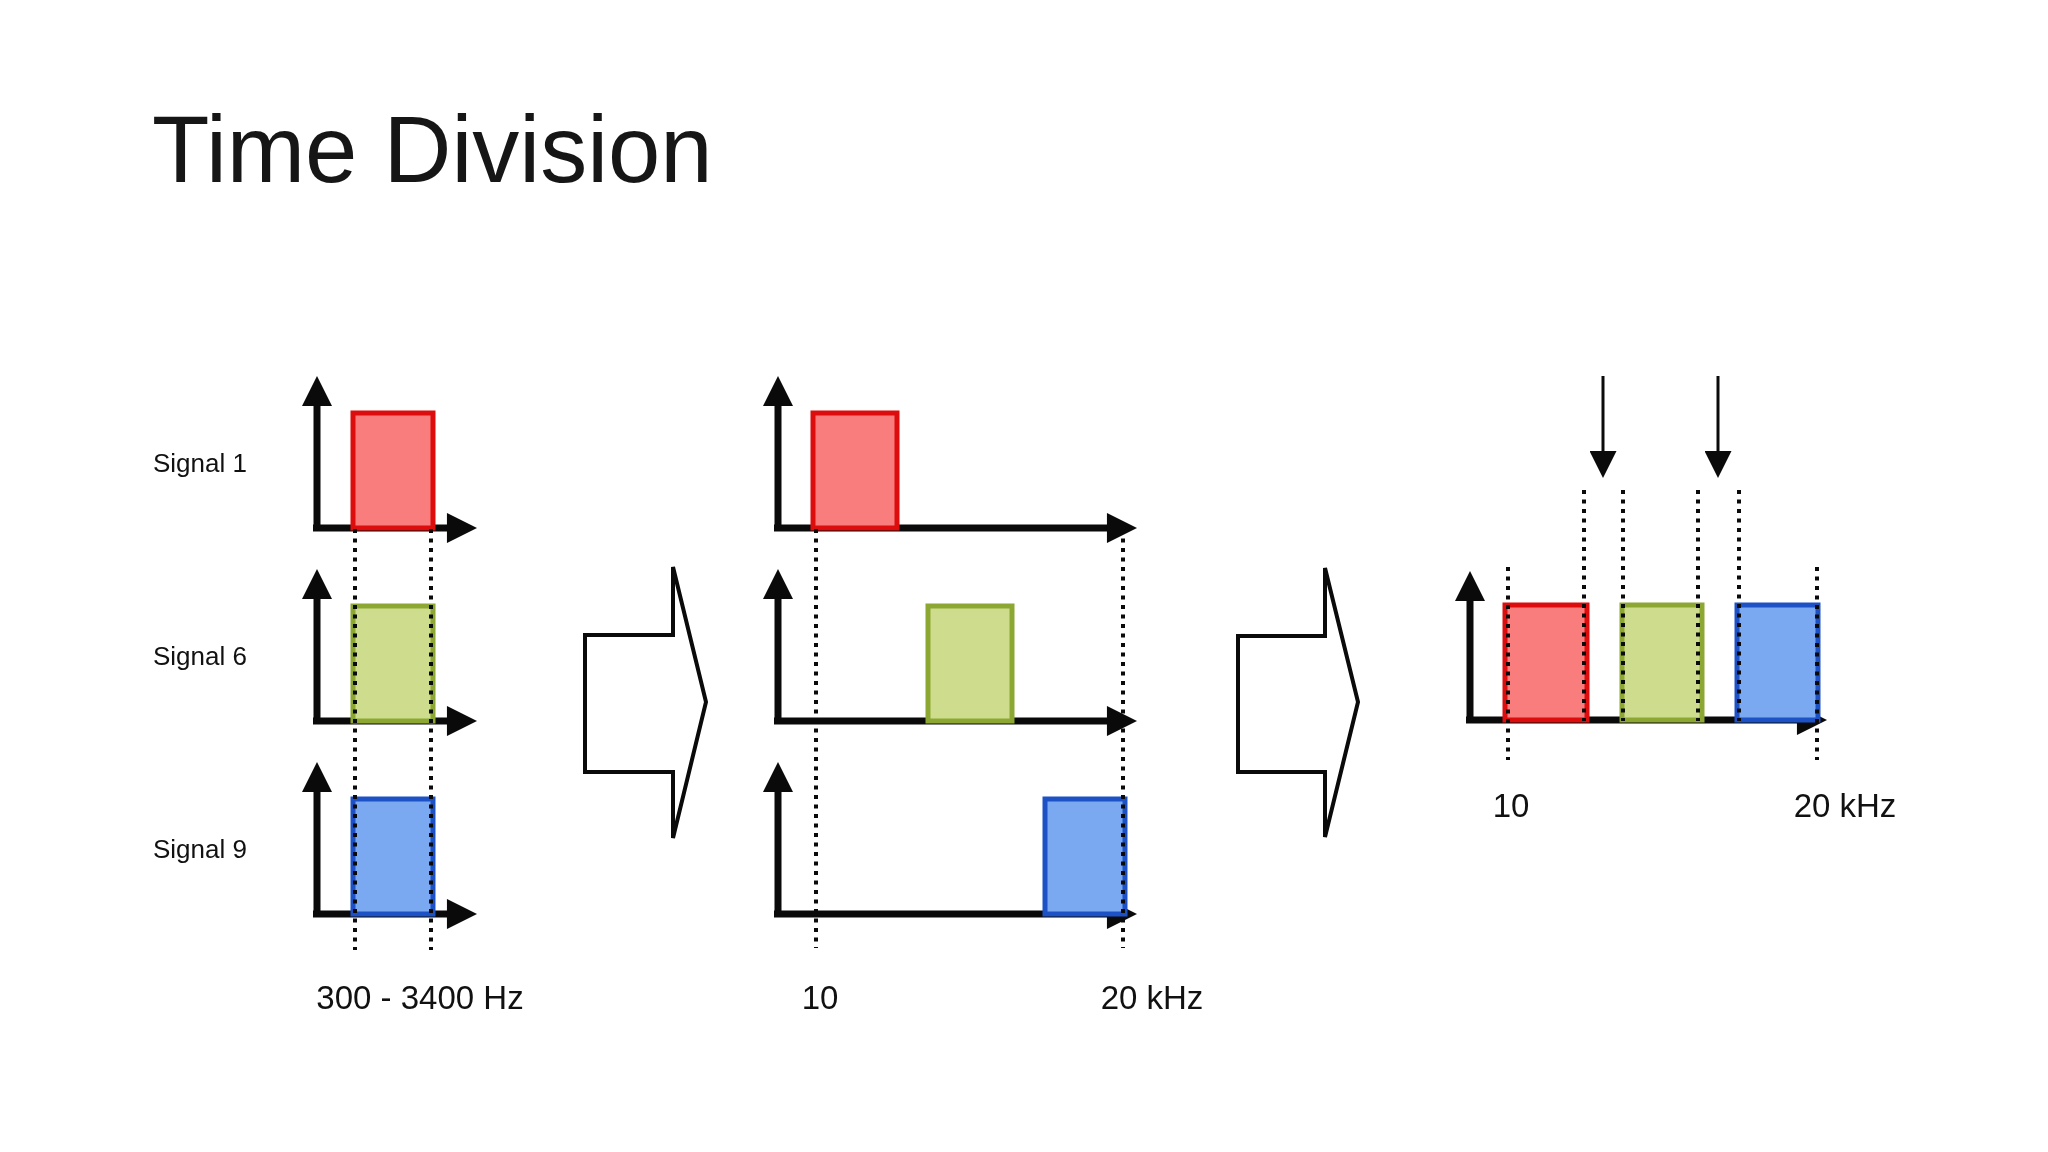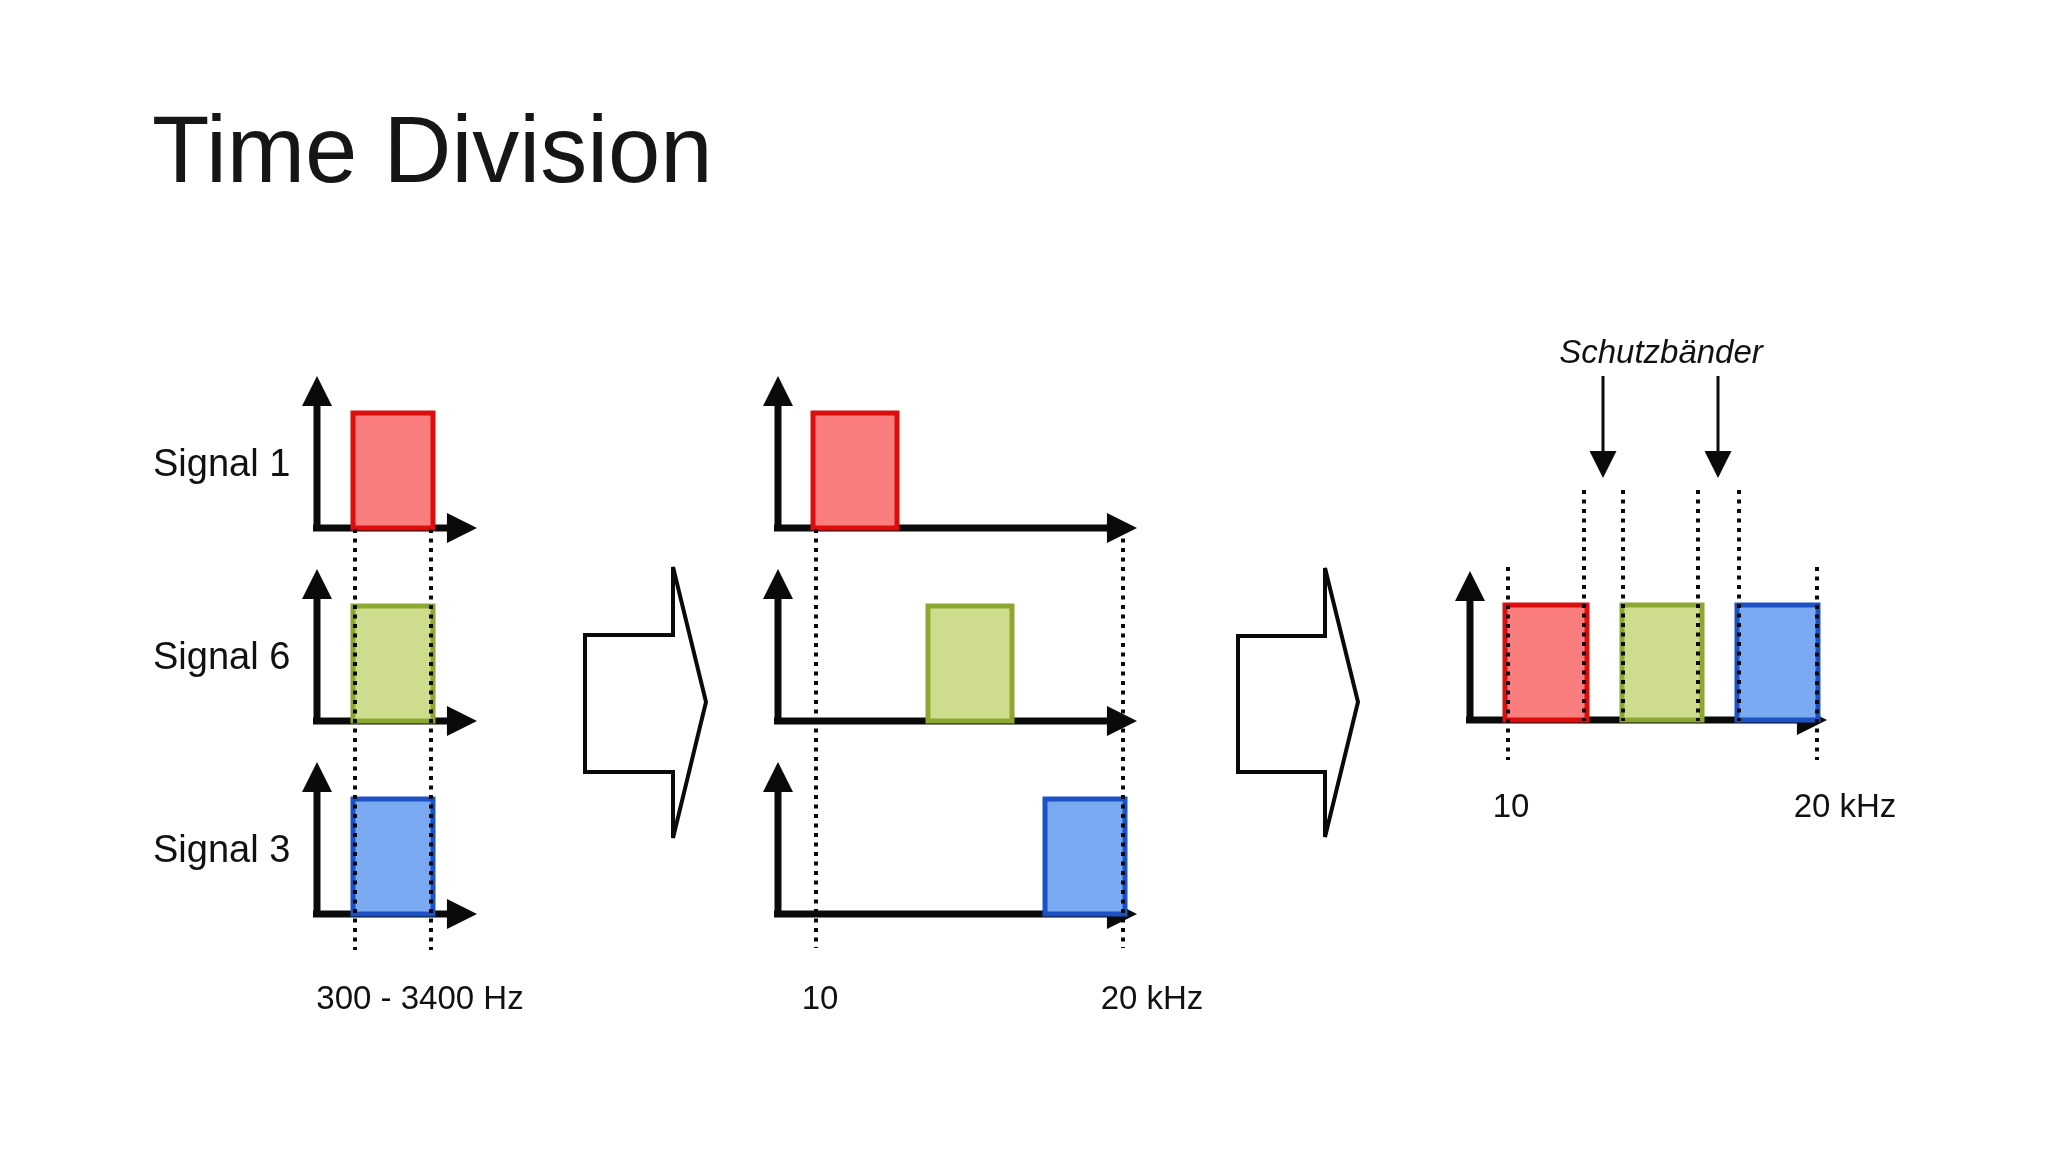--- a/index.html
+++ b/index.html
@@ -19,21 +19,21 @@
   }
   .diagram-svg{position:absolute;left:0;top:0;width:2048px;height:1152px;}
   .axis-line{stroke:var(--ink);stroke-width:7;fill:none;}
   .guard-arrow-line{stroke:var(--ink);stroke-width:3;fill:none;}
   .dotted-guide{stroke:var(--ink);stroke-width:4;stroke-dasharray:4 5.5;fill:none;}
   .flow-arrow{fill:#ffffff;stroke:var(--ink);stroke-width:4;stroke-linejoin:miter;}
   .band-red{fill:var(--red-fill);stroke:var(--red-stroke);stroke-width:5;}
   .band-green{fill:var(--green-fill);stroke:var(--green-stroke);stroke-width:5;}
   .band-blue{fill:var(--blue-fill);stroke:var(--blue-stroke);stroke-width:5;}
   .label{
-    position:absolute;font-size:38px;line-height:46px;color:#111;
+    position:absolute;font-size:26px;line-height:46px;color:#111;
     white-space:nowrap;
   }
   .freq-label{
     position:absolute;font-size:33px;line-height:40px;color:#111;
     text-align:center;white-space:nowrap;
   }
   .guard-label{
     position:absolute;font-size:33px;line-height:40px;color:#111;
     font-style:italic;text-align:center;white-space:nowrap;
   }
@@ -113,25 +113,24 @@
 
     <polygon class="flow-arrow" points="585,635 673,635 673,567 706,702 673,838 673,772 585,772"></polygon>
     <polygon class="flow-arrow" points="1238,636 1325,636 1325,568 1358,702 1325,837 1325,772 1238,772"></polygon>
 
     <line class="guard-arrow-line" x1="1603" y1="376" x2="1603" y2="470" marker-end="url(#ah-s)"></line>
     <line class="guard-arrow-line" x1="1718" y1="376" x2="1718" y2="470" marker-end="url(#ah-s)"></line>
   </svg>
 
   <div class="label" style="left:153px;top:440px;">Signal 1</div>
   <div class="label" style="left:153px;top:633px;">Signal 6</div>
-  <div class="label" style="left:153px;top:826px;">Signal 3</div>
+  <div class="label" style="left:153px;top:826px;">Signal 9</div>
 
   <div class="freq-label" style="left:270px;top:978px;width:300px;text-align:center;">300 - 3400 Hz</div>
 
   <div class="freq-label" style="left:770px;top:978px;width:100px;">10</div>
   <div class="freq-label" style="left:1052px;top:978px;width:200px;">20 kHz</div>
 
-  <div class="guard-label" style="left:1511px;top:332px;width:300px;">Schutzbänder</div>
 
   <div class="freq-label" style="left:1461px;top:786px;width:100px;">10</div>
   <div class="freq-label" style="left:1745px;top:786px;width:200px;">20 kHz</div>
 
 </div>
 
 </body></html>

